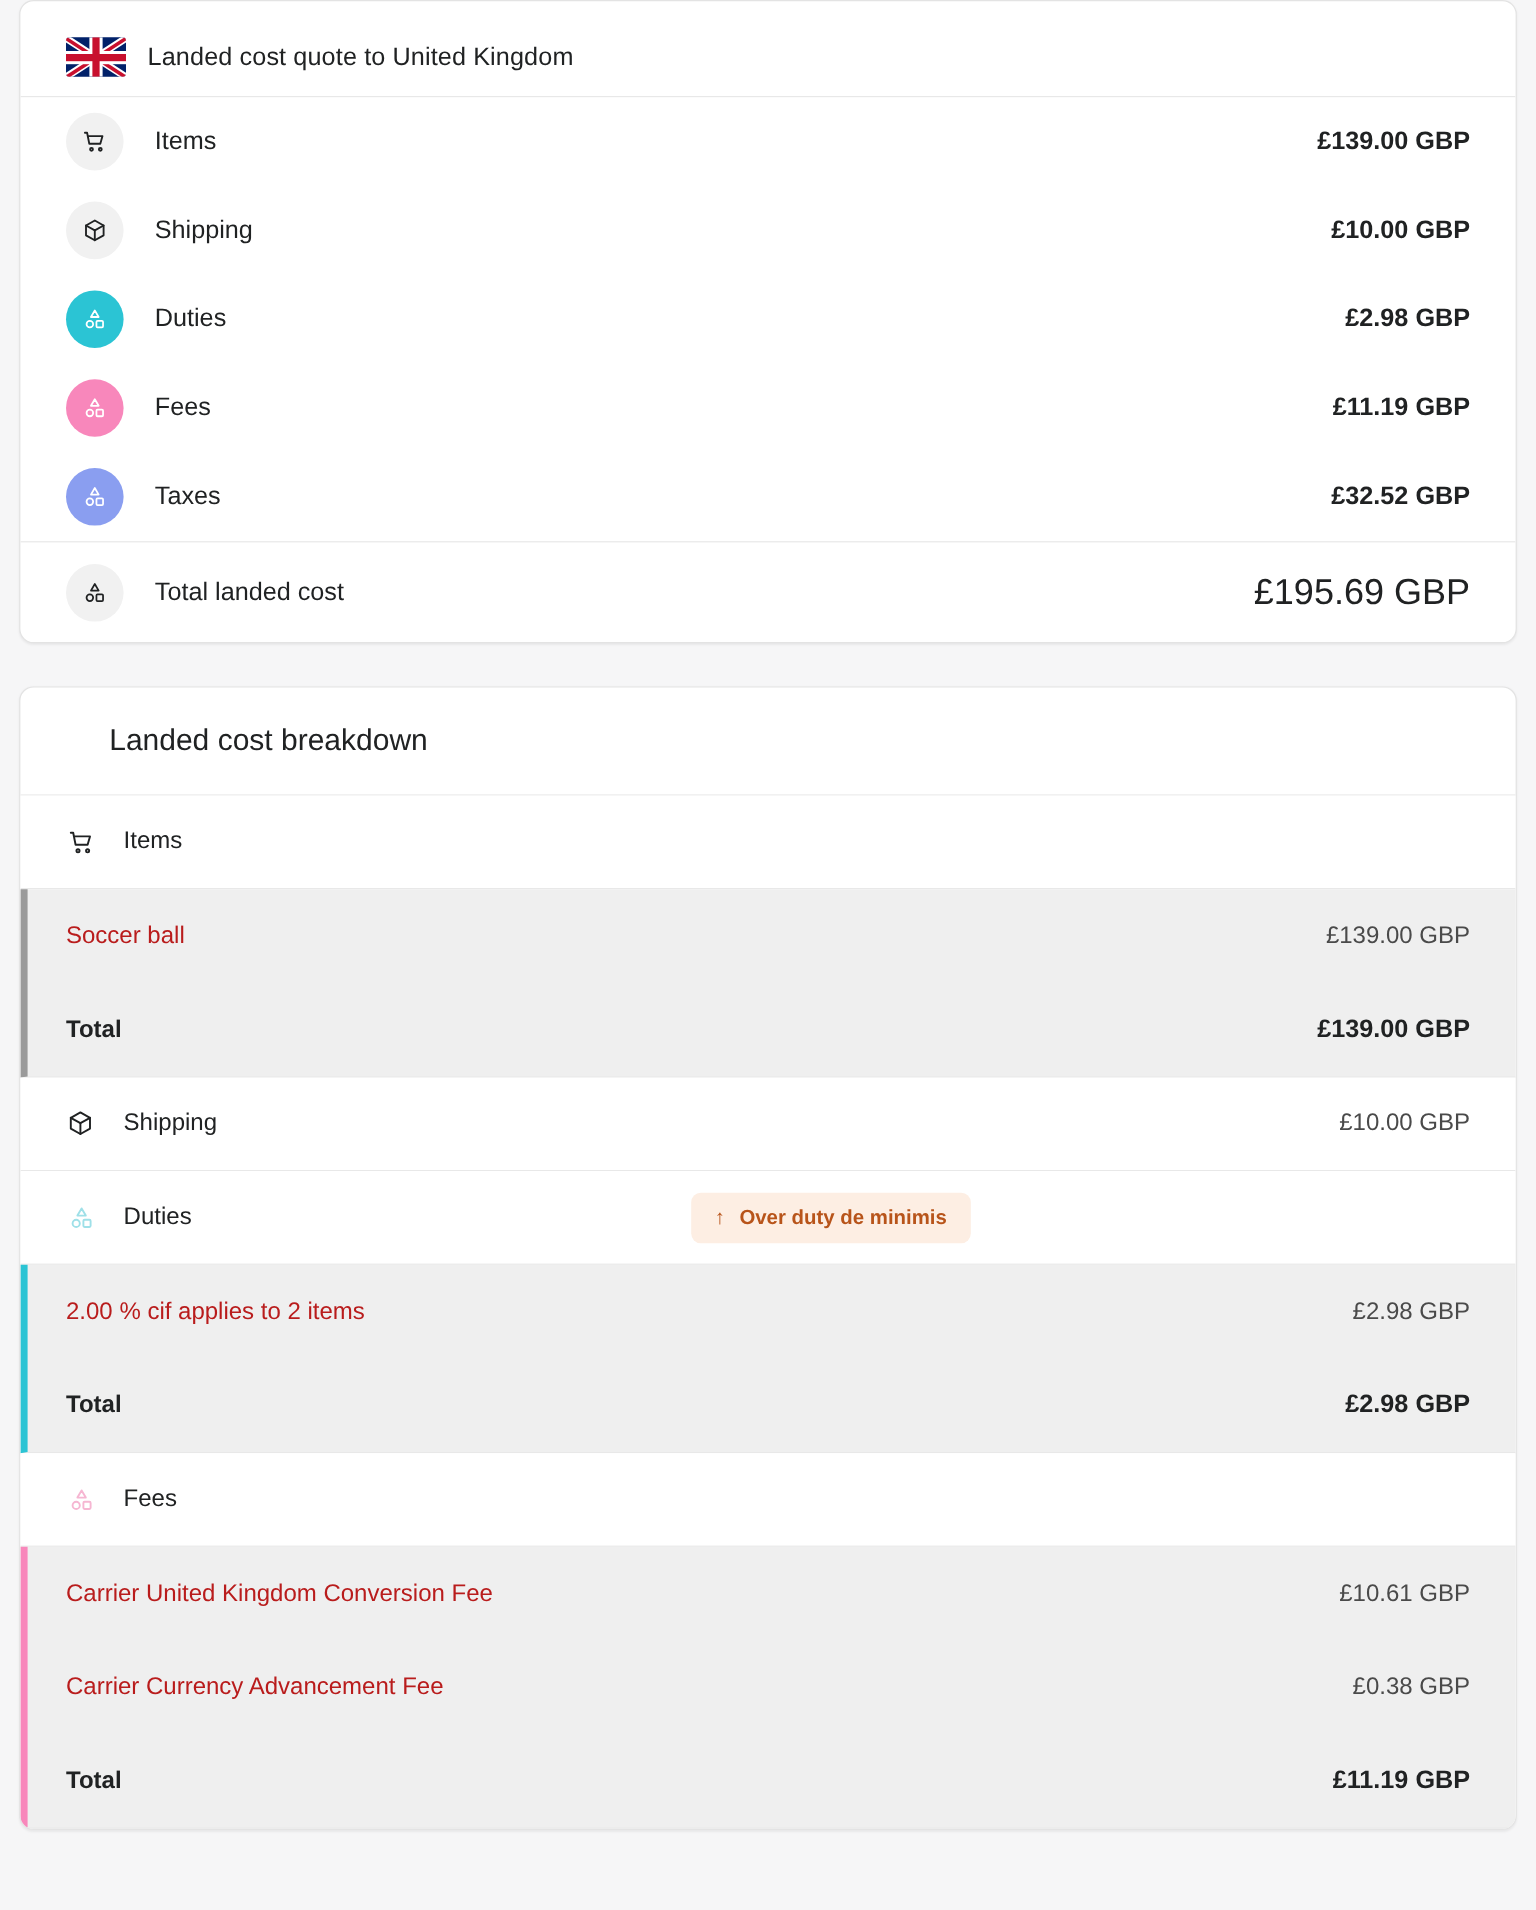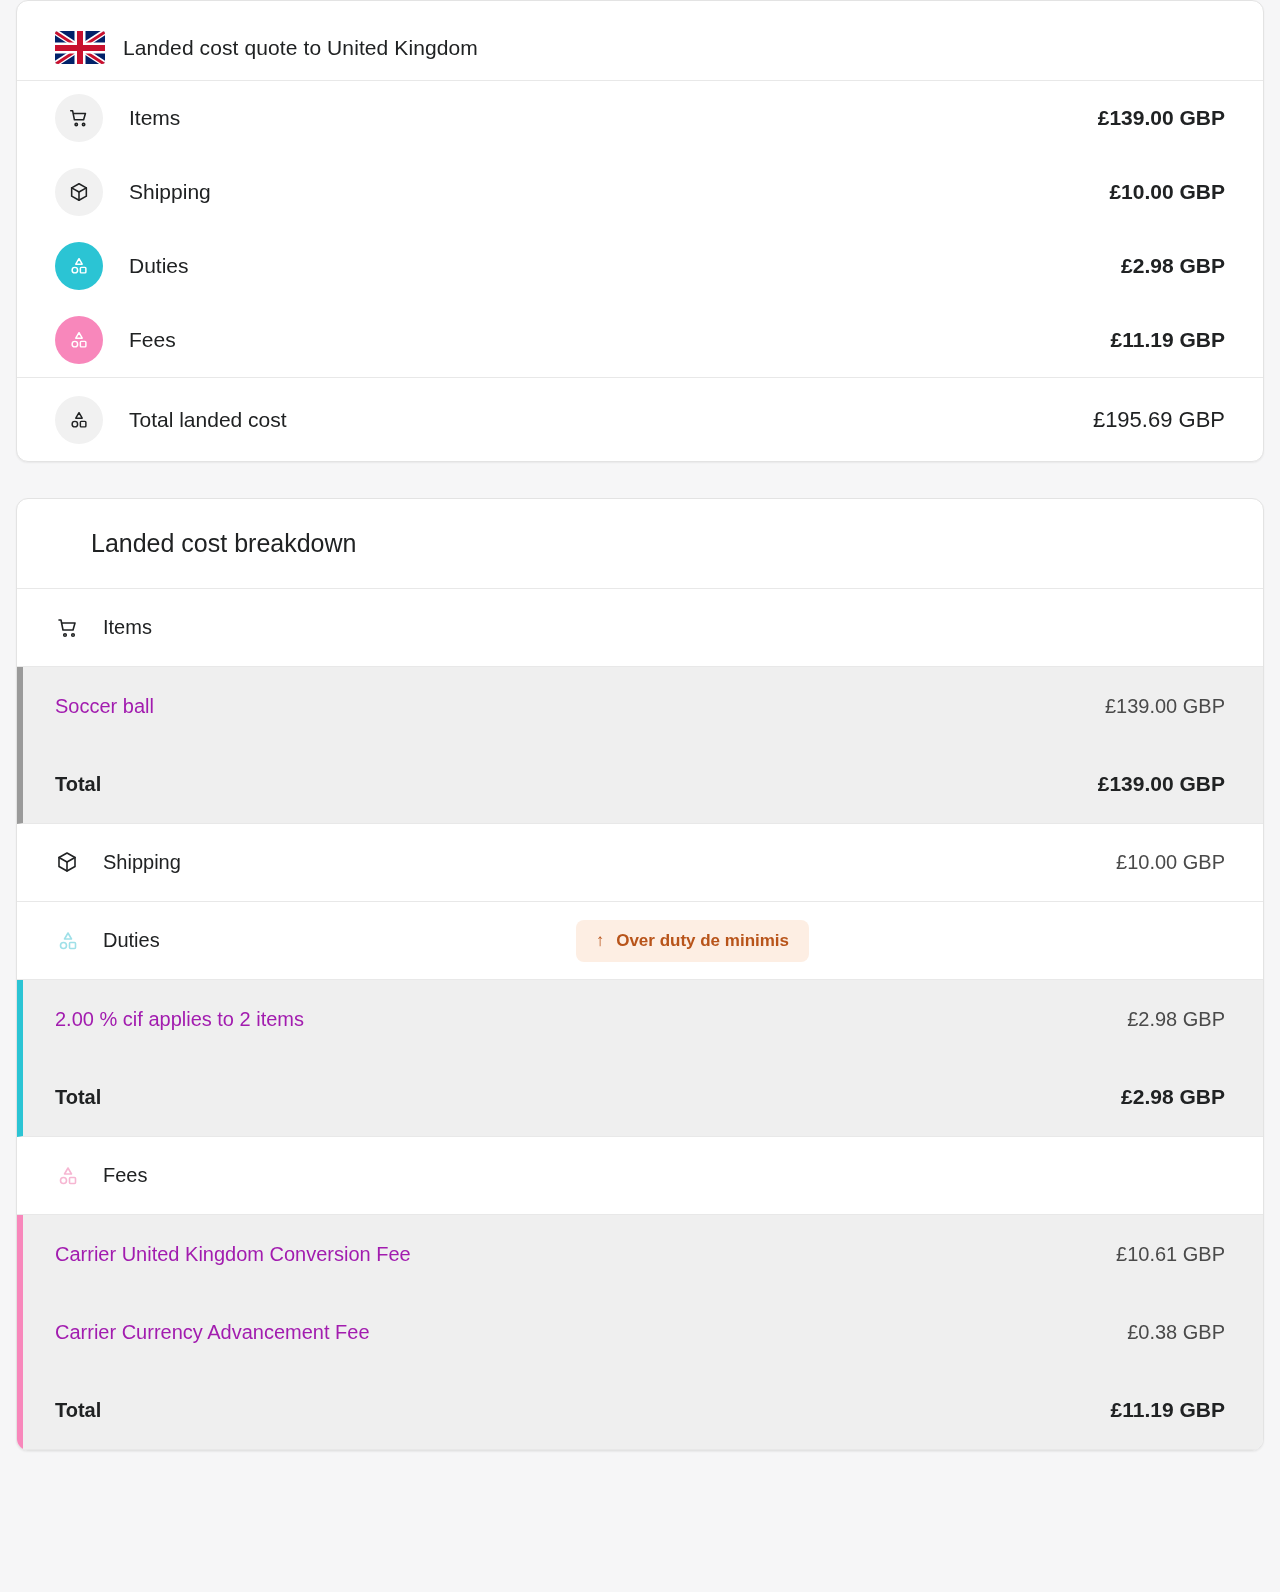--- a/index.html
+++ b/index.html
@@ -116,21 +116,21 @@
     font-size: 21px;
     color: #202223;
   }
   .sum-value {
     margin-left: auto;
     font-size: 21px;
     font-weight: bold;
     color: #202223;
   }
   .sum-value.big {
-    font-size: 22px;
+    font-size: 30px;
     font-weight: normal;
   }
 
   
   .bd-header {
     padding: 30px 38px;
     border-bottom: 1px solid #e8e8e8;
   }
   .bd-title {
     font-size: 25px;
@@ -181,21 +181,21 @@
   .rows.fees { border-left-color: #f887bb; }
 
   .row {
     display: flex;
     align-items: center;
     padding: 0 38px 0 32px;
     height: 78px;
   }
   .row .rlabel {
     font-size: 20px;
-    color: #a21caf;
+    color: #b91c1c;
   }
   .row .rvalue {
     margin-left: auto;
     font-size: 20px;
     color: #4a4a4a;
   }
   .row.total .rlabel,
   .row.total .rvalue {
     font-weight: bold;
     color: #202223;
@@ -277,20 +277,31 @@
         <svg width="22" height="22" viewBox="0 0 24 24" fill="none" stroke="#ffffff" stroke-width="1.6" stroke-linecap="round" stroke-linejoin="round">
           <path d="M12 4l3.5 6h-7L12 4z"></path>
             <circle cx="7.5" cy="16.5" r="3"></circle>
             <rect x="13.5" y="13.5" width="6" height="6" rx="1"></rect>
         </svg>
       </div>
       <div class="sum-label">Fees</div>
       <div class="sum-value">£11.19 GBP</div>
     </div>
 
+    <div class="sum-row">
+      <div class="badge blue">
+        <svg width="22" height="22" viewBox="0 0 24 24" fill="none" stroke="#ffffff" stroke-width="1.6" stroke-linecap="round" stroke-linejoin="round">
+          <path d="M12 4l3.5 6h-7L12 4z"></path>
+            <circle cx="7.5" cy="16.5" r="3"></circle>
+            <rect x="13.5" y="13.5" width="6" height="6" rx="1"></rect>
+        </svg>
+      </div>
+      <div class="sum-label">Taxes</div>
+      <div class="sum-value">£32.52 GBP</div>
+    </div>
 
     <div class="sum-row total-row">
       <div class="badge">
         <svg width="22" height="22" viewBox="0 0 24 24" fill="none" stroke="#202223" stroke-width="1.6" stroke-linecap="round" stroke-linejoin="round">
           <path d="M12 4l3.5 6h-7L12 4z"></path>
             <circle cx="7.5" cy="16.5" r="3"></circle>
             <rect x="13.5" y="13.5" width="6" height="6" rx="1"></rect>
         </svg>
       </div>
       <div class="sum-label">Total landed cost</div>

